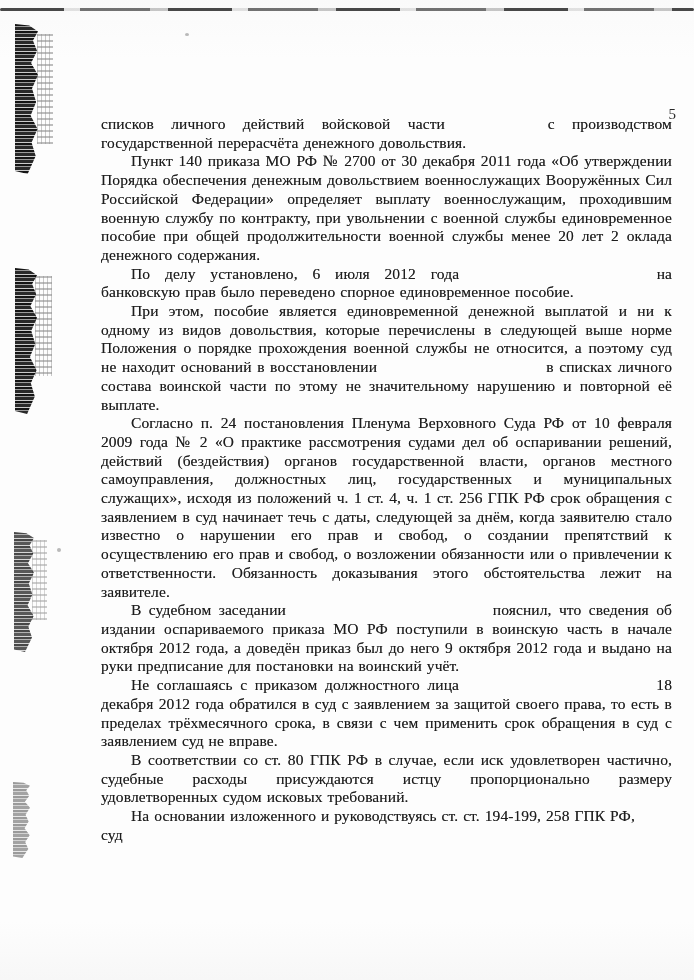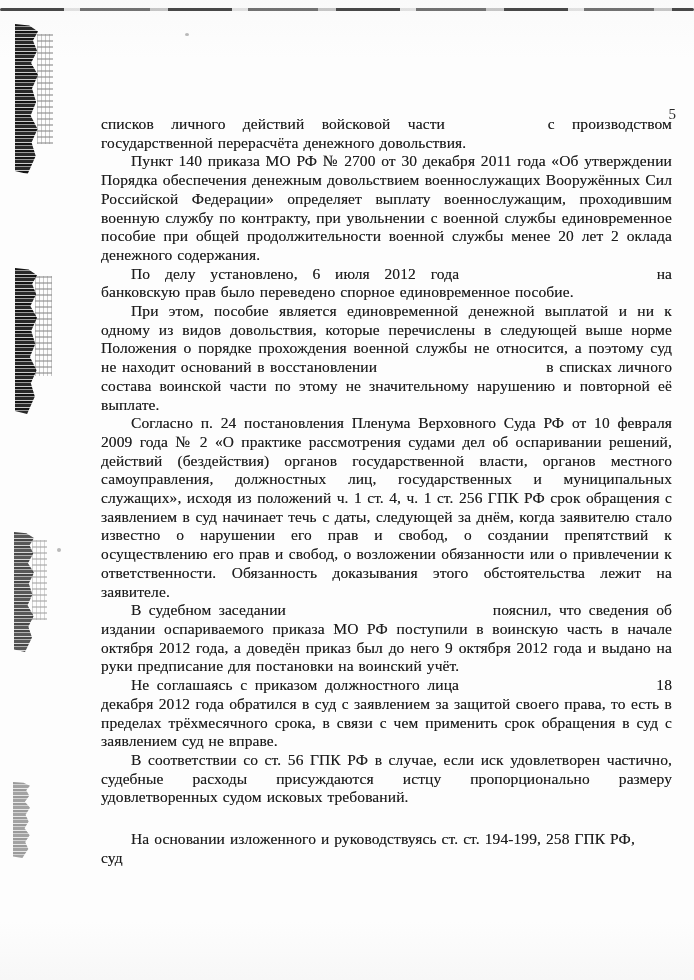--- a/index.html
+++ b/index.html
@@ -76,21 +76,21 @@
     letter-spacing: 0.1px;
     word-spacing: 0.06em;
     color: #1e1e1e;
     text-shadow: 0 0 0.5px rgba(10,10,10,0.55);
   }
   #body-text p {
     margin: 0;
     text-indent: 30px;
   }
   #body-text p.no-indent { text-indent: 0; }
-  #body-text p.spaced-before { margin-top: 23px; }
+  #body-text p.spaced-before { }
   .gap {
     display: inline-block;
     height: 1px;
     vertical-align: baseline;
   }
 </style>
 </head>
 <body>
 
 <div id="page">
@@ -148,21 +148,21 @@
       <span>пояснил, что сведения об издании оспариваемого приказа МО РФ поступили в воинскую часть в начале октября 2012 года, а доведён приказ был до него 9 октября 2012 года и выдано на руки предписание для постановки на воинский учёт.</span>
     </p>
 
     <p>
       <span>Не соглашаясь с приказом должностного лица</span>
       <span class="gap" style="width:182px"></span>
       <span>18 декабря 2012 года обратился в суд с заявлением за защитой своего права, то есть в пределах трёхмесячного срока, в связи с чем применить срок обращения в суд с заявлением суд не вправе.</span>
     </p>
 
     <p>
-      <span>В соответствии со ст. 56 ГПК РФ в случае, если иск удовлетворен частично, судебные расходы присуждаются истцу пропорционально размеру удовлетворенных судом исковых требований.</span>
+      <span>В соответствии со ст. 80 ГПК РФ в случае, если иск удовлетворен частично, судебные расходы присуждаются истцу пропорционально размеру удовлетворенных судом исковых требований.</span>
     </p>
 
     <p class="spaced-before">
       <span>На основании изложенного и руководствуясь ст. ст. 194-199, 258 ГПК РФ,</span><br>
       <span>суд</span>
     </p>
 
   </div>
 </div>
 

